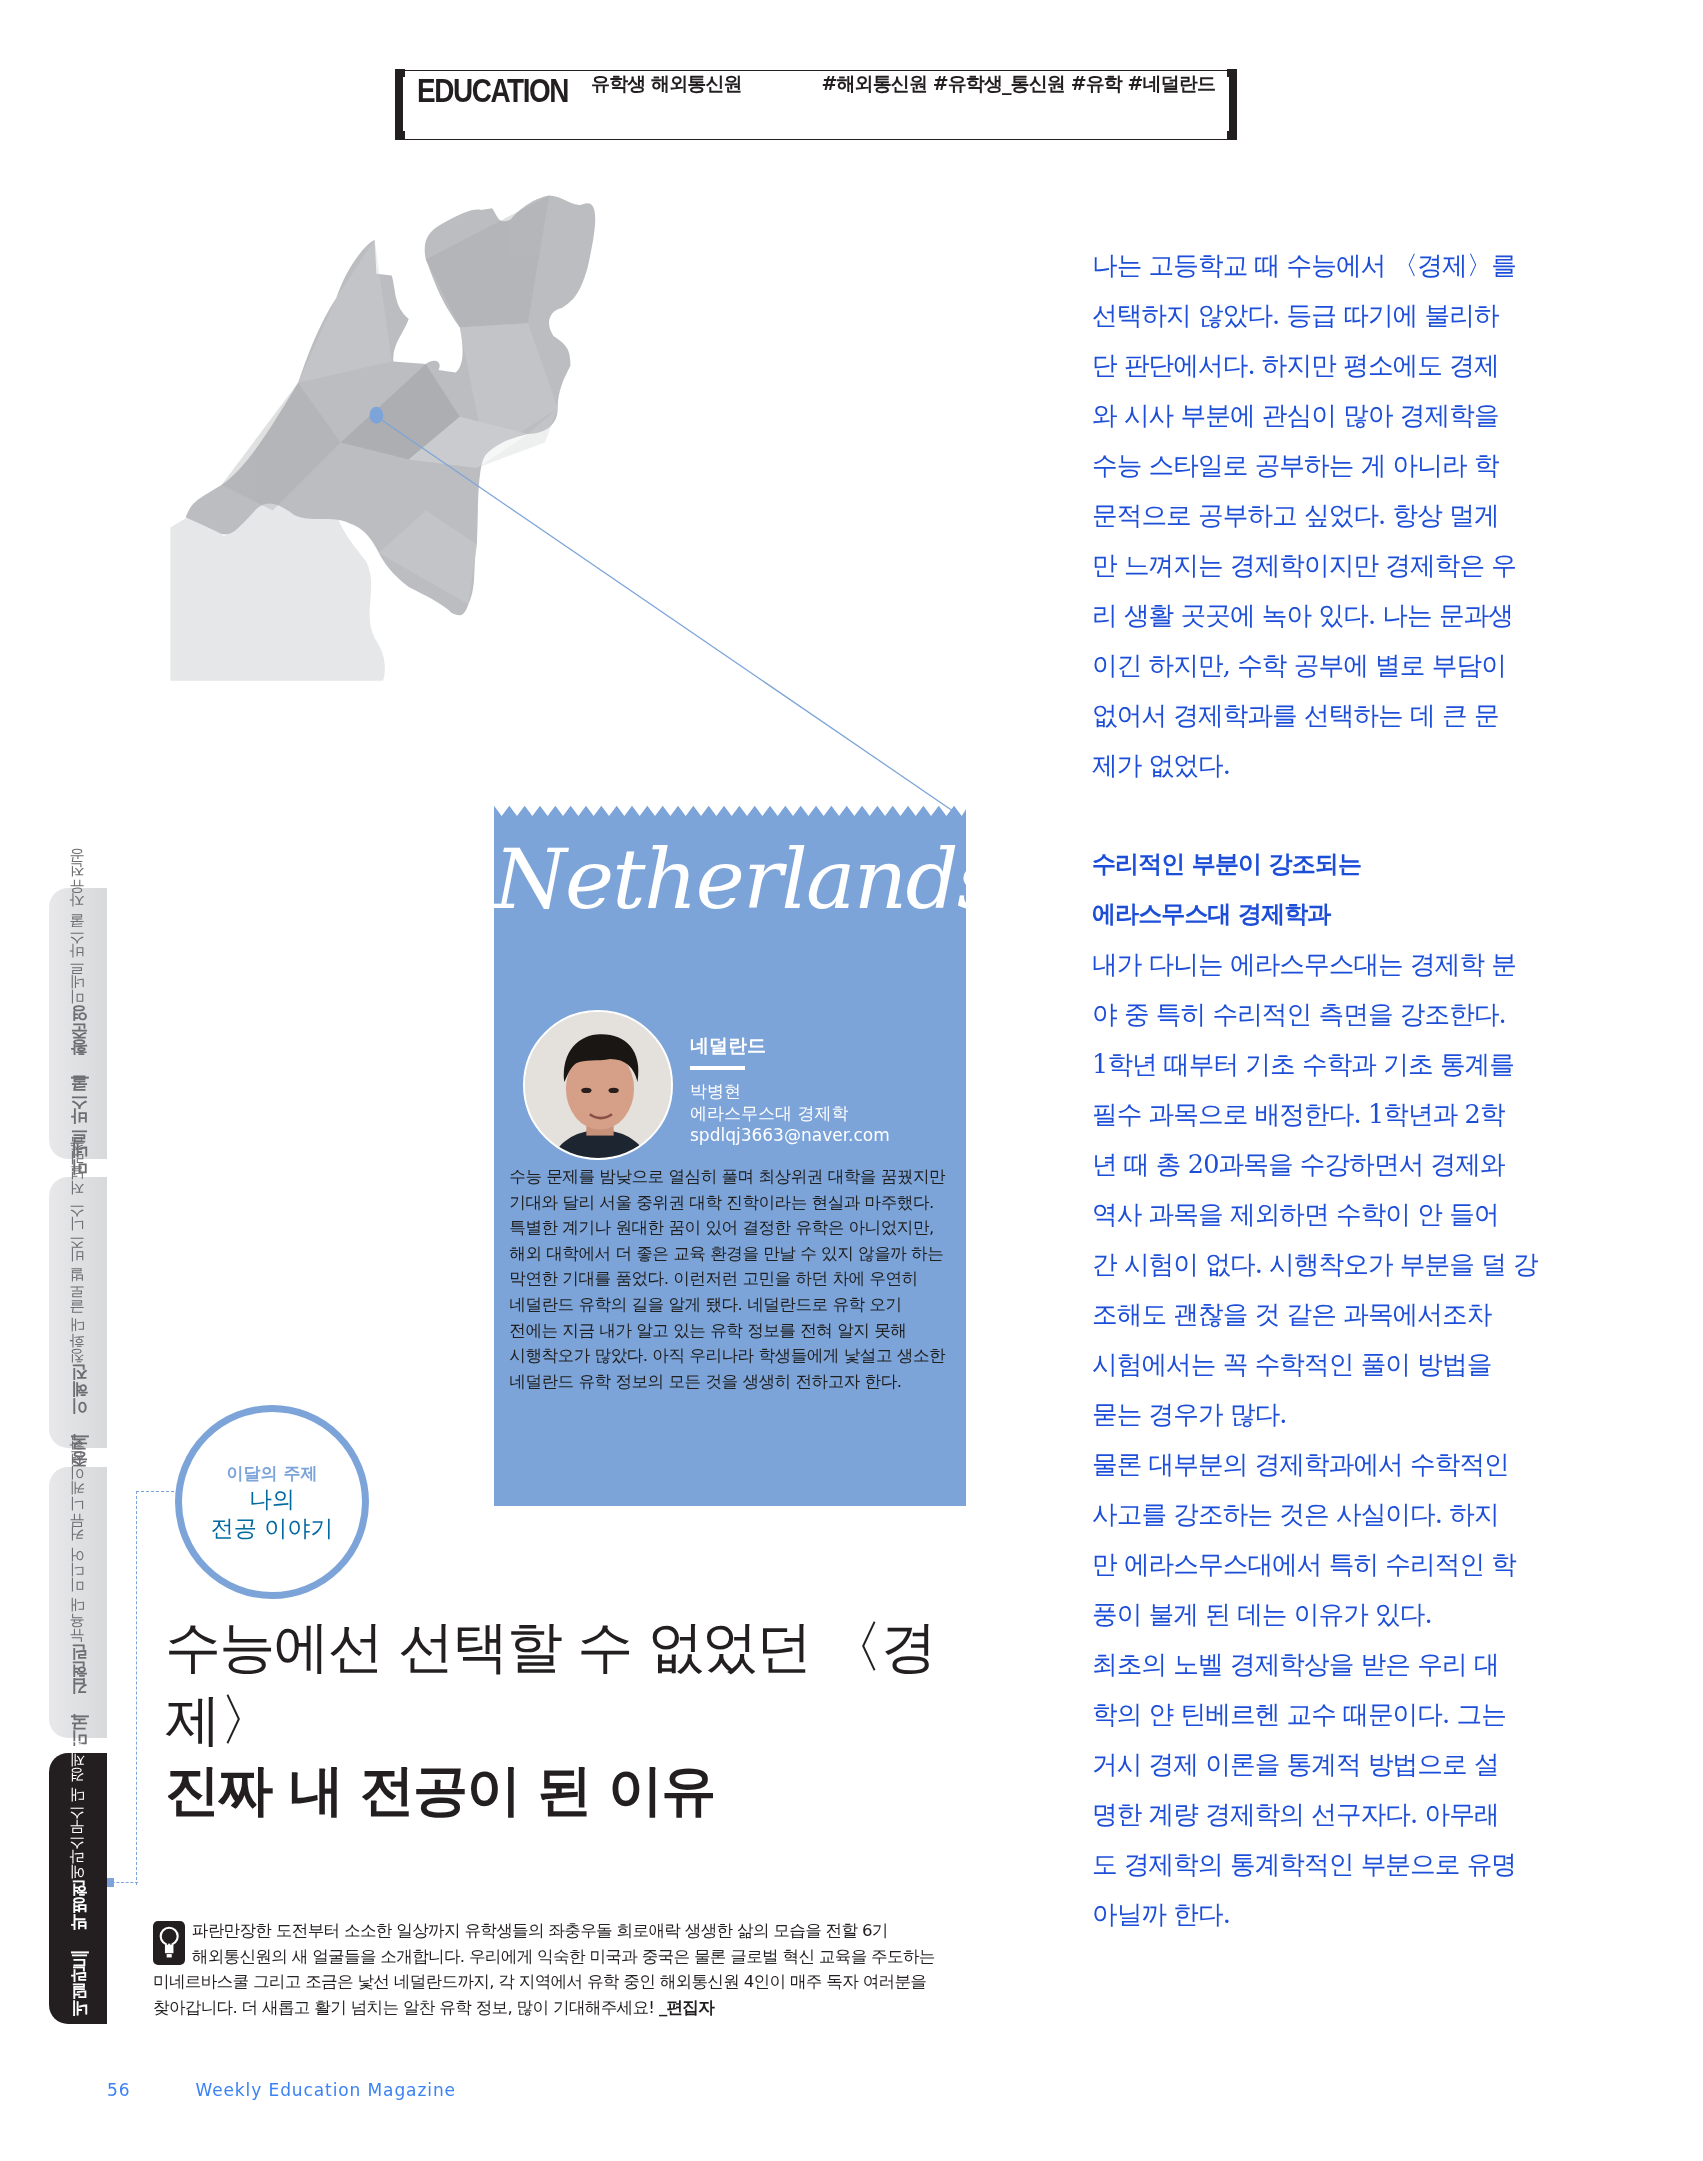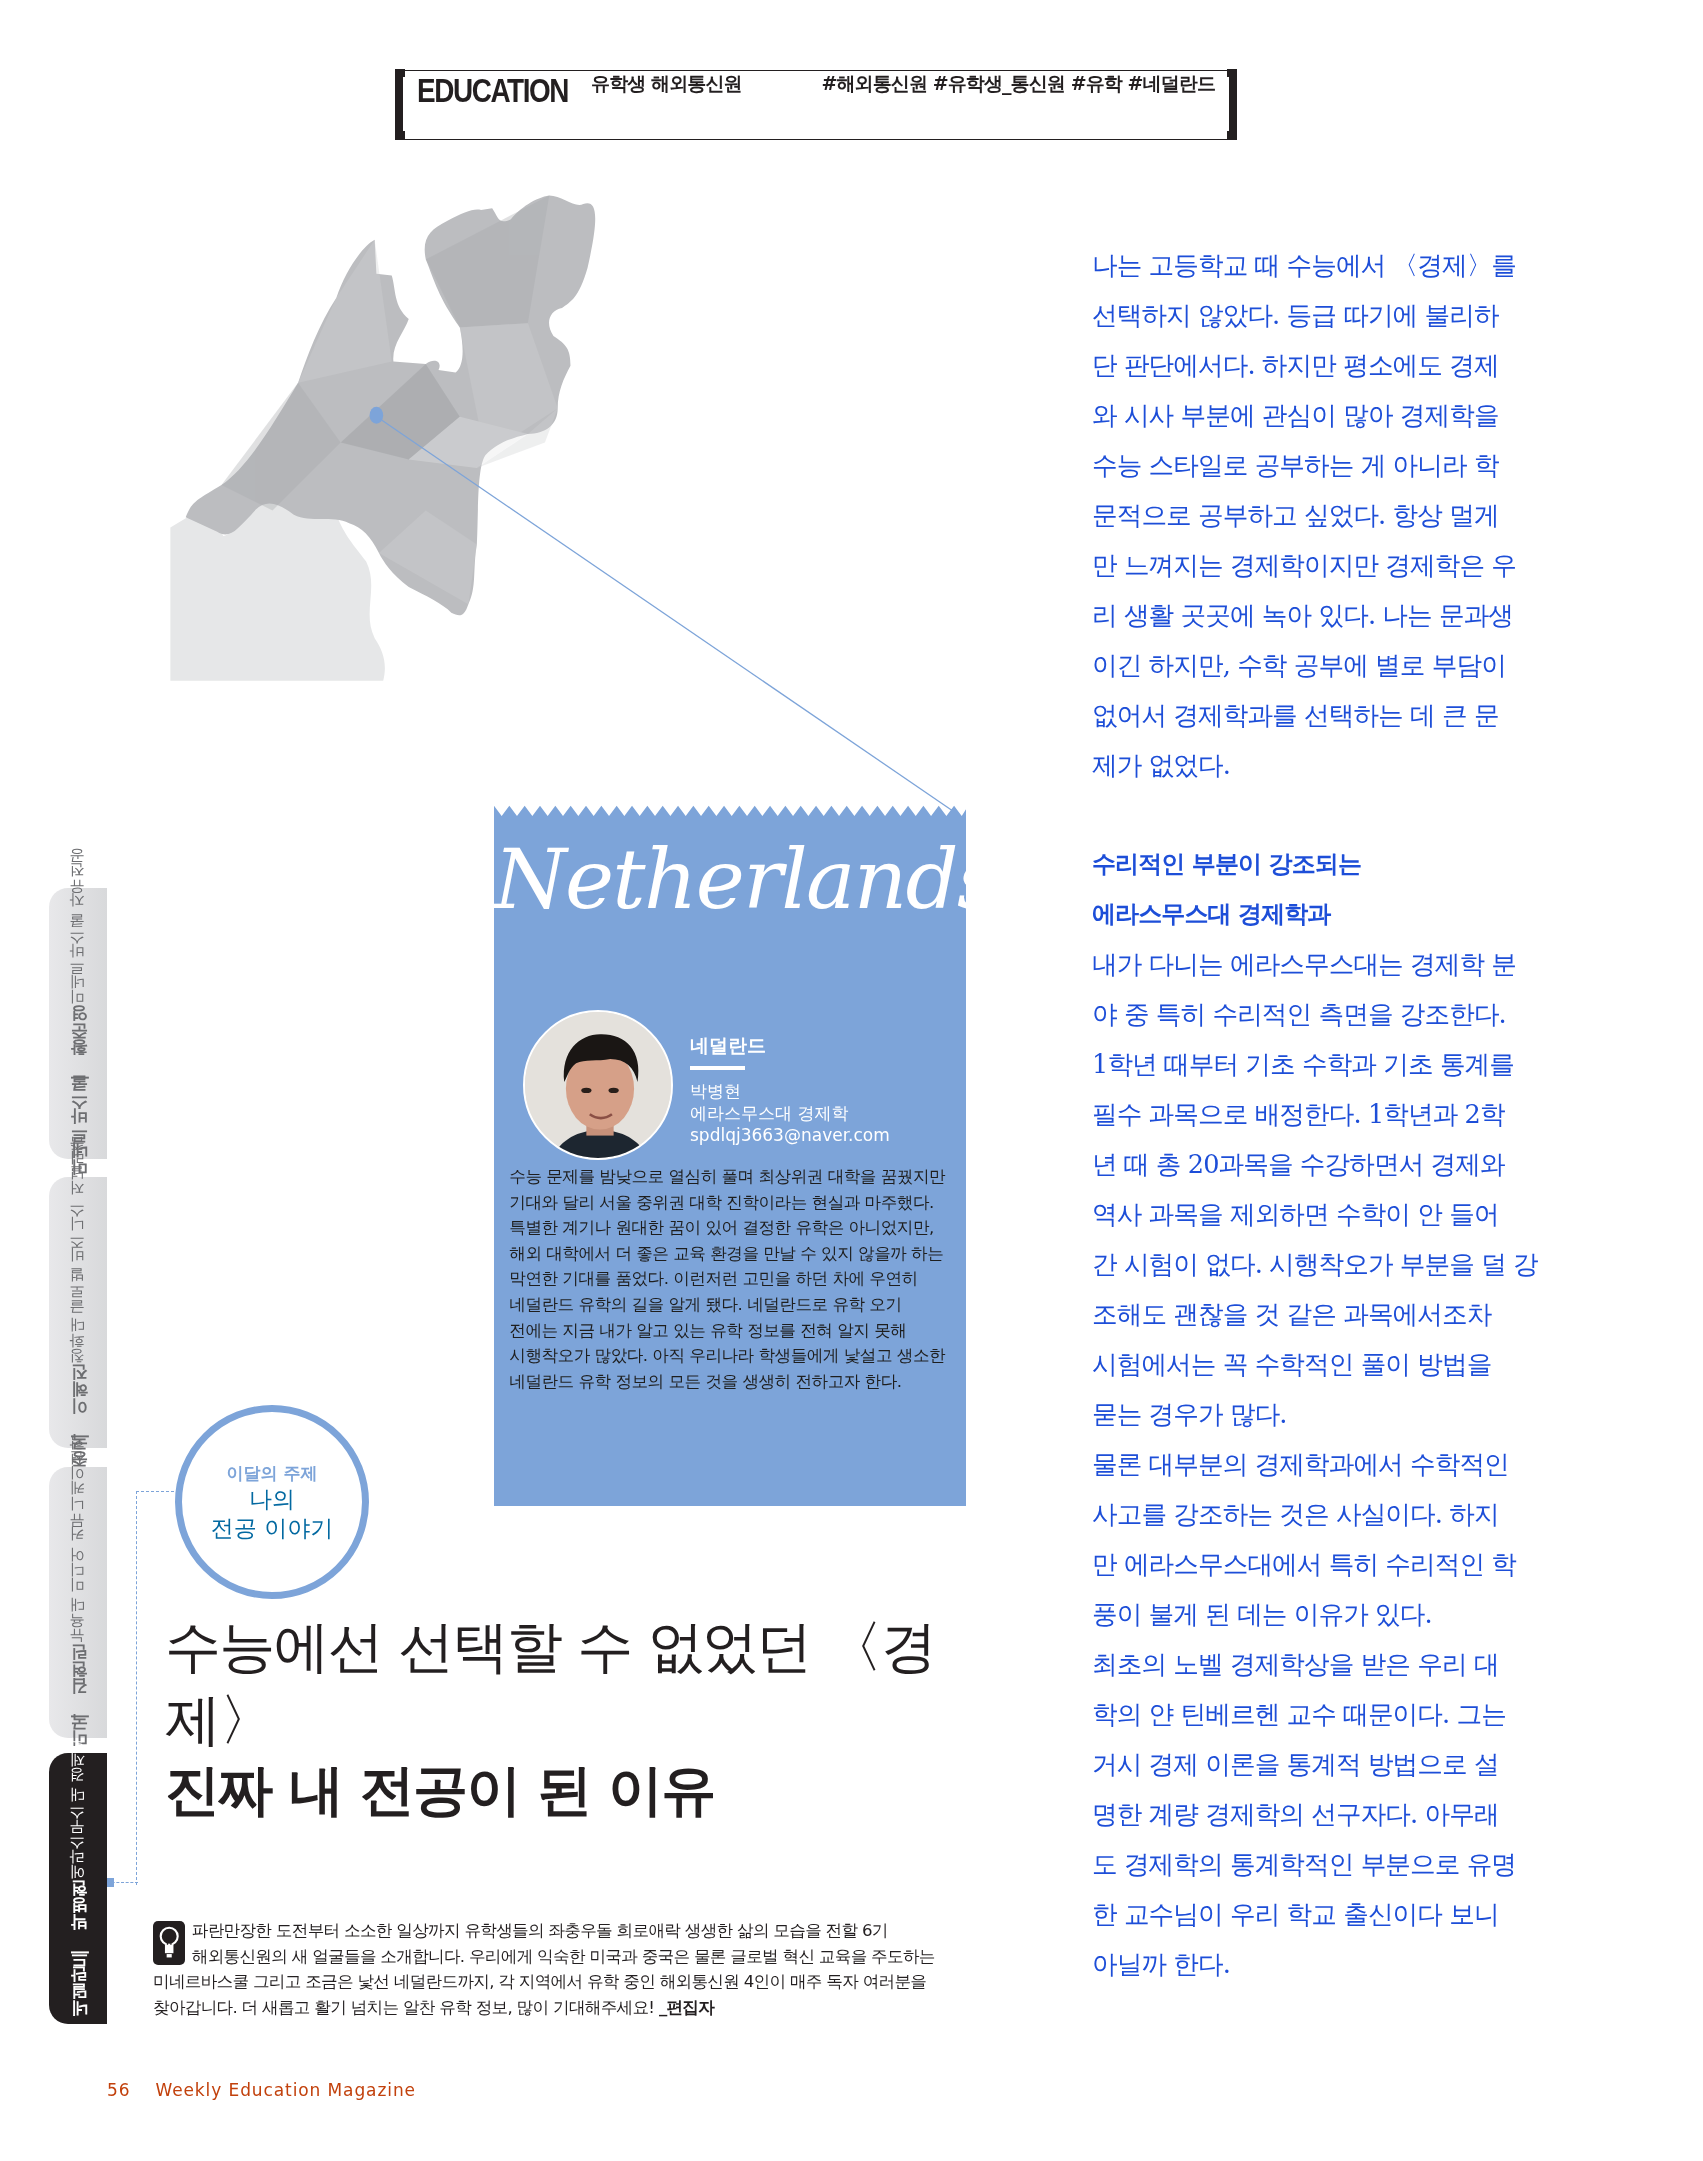--- a/index.html
+++ b/index.html
@@ -60,21 +60,21 @@
   .bulb { float: left; width: 32px; height: 44px; background: #231f20; border-radius: 5.1px; margin: 3.4px 6.8px 1.7px 0; display: flex; align-items: center; justify-content: center; }
   .intro strong { font-weight: 700; }
 
   
   .rightcol { position: absolute; left: 1092px; top: 240px; width: 436px; font-family: "DejaVu Serif", "Liberation Serif", serif; font-size: 25.6px; line-height: 50px; color: #1d4ed8; letter-spacing: -0.9px; }
   .rightcol p { white-space: nowrap; }
   .subhead { font-family: "DejaVu Sans", sans-serif; font-weight: 700; font-size: 24px; letter-spacing: -0.9px; }
   .gap { height: 49px; }
 
   
-  .footer { position: absolute; left: 107px; top: 2080px; display: flex; gap: 25px; font-family: "DejaVu Sans", sans-serif; font-size: 17px; color: #c2410c; letter-spacing: 0.9px; }
+  .footer { position: absolute; left: 107px; top: 2080px; display: flex; gap: 65px; font-family: "DejaVu Sans", sans-serif; font-size: 17px; color: #3b82f6; letter-spacing: 0.9px; }
 </style>
 </head>
 <body>
 
 <div class="header-box">
   <div class="bracket left"></div>
   <div class="bracket right"></div>
   <div class="header-inner">
     <span class="section-label">EDUCATION</span>
     <span class="section-sub">유학생 해외통신원</span>
@@ -213,21 +213,20 @@
   <p>묻는 경우가 많다.</p>
   <p>물론 대부분의 경제학과에서 수학적인</p>
   <p>사고를 강조하는 것은 사실이다. 하지</p>
   <p>만 에라스무스대에서 특히 수리적인 학</p>
   <p>풍이 불게 된 데는 이유가 있다.</p>
   <p>최초의 노벨 경제학상을 받은 우리 대</p>
   <p>학의 얀 틴베르헨 교수 때문이다. 그는</p>
   <p>거시 경제 이론을 통계적 방법으로 설</p>
   <p>명한 계량 경제학의 선구자다. 아무래</p>
   <p>도 경제학의 통계학적인 부분으로 유명</p>
-  <p>한 교수님이 우리 학교 출신이다 보니</p>
   <p>아닐까 한다.</p>
 </div>
 
 <div class="footer">
   <span>56</span>
   <span>Weekly Education Magazine</span>
 </div>
 
 
 </body></html>

